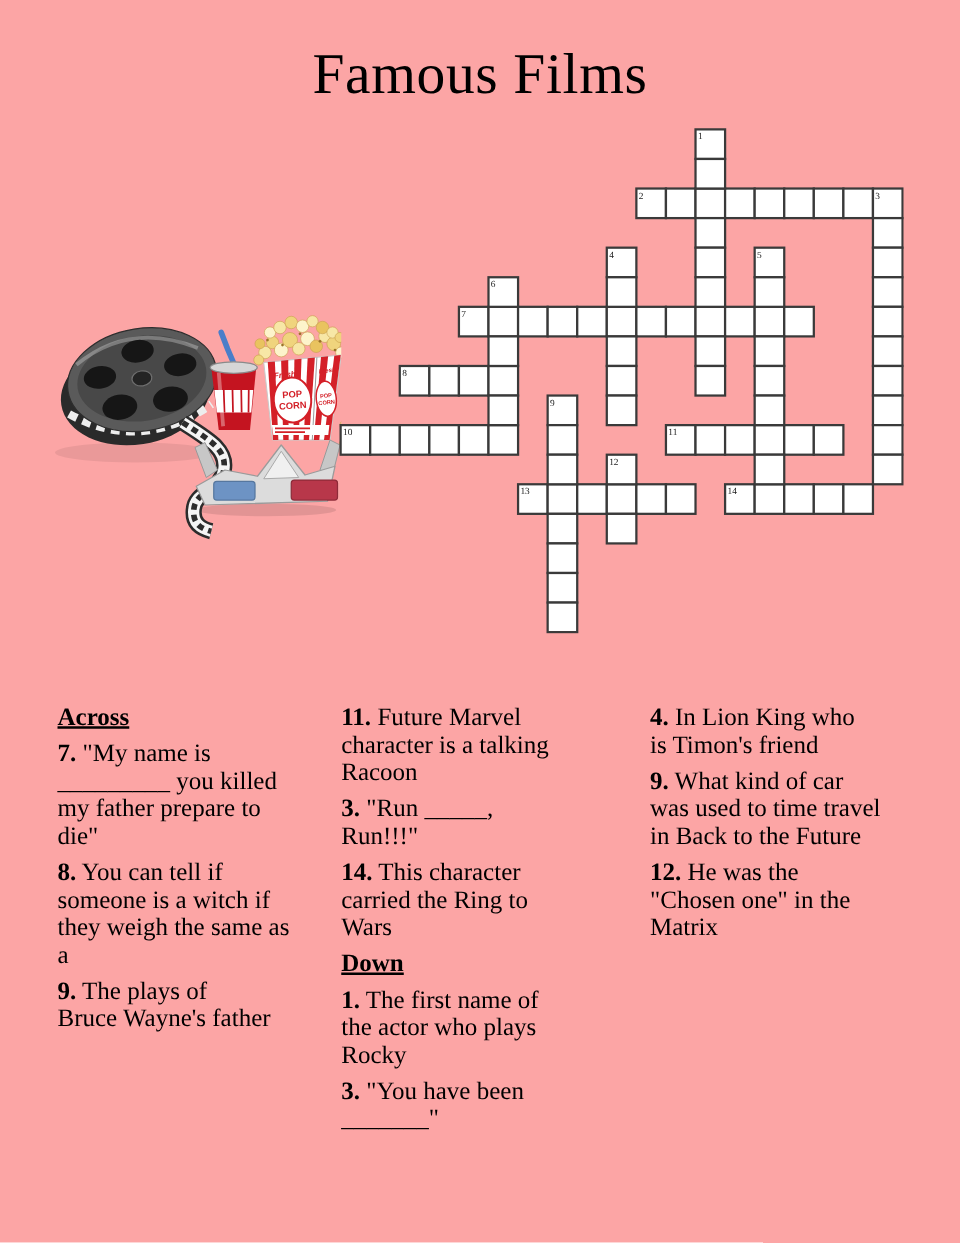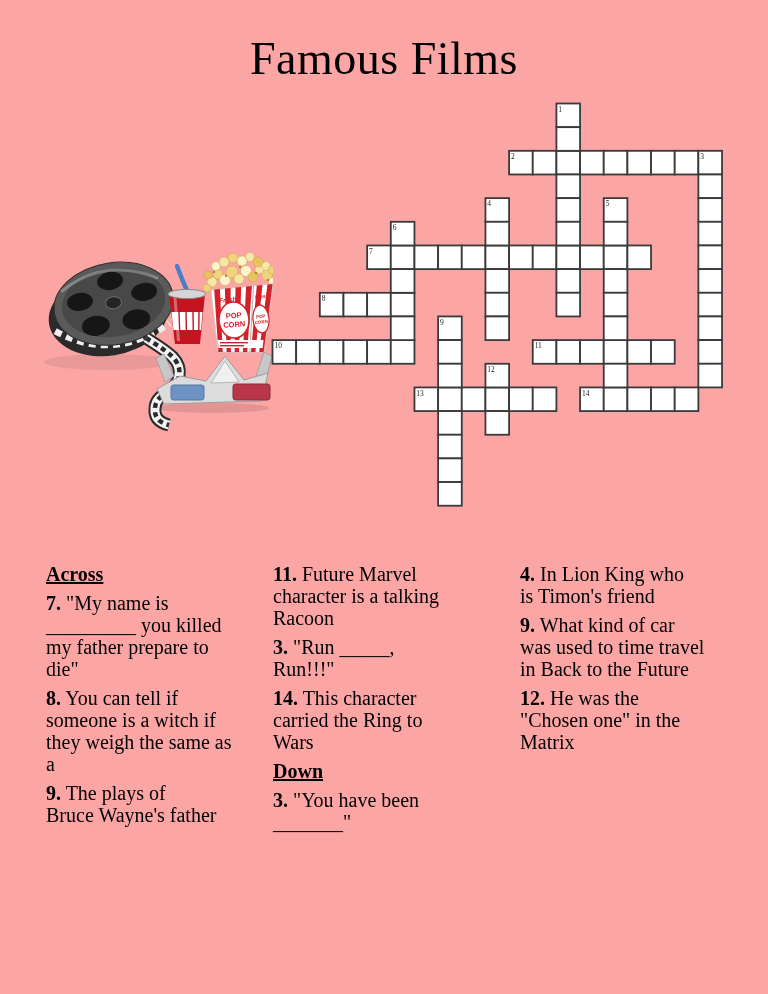--- a/index.html
+++ b/index.html
@@ -252,20 +252,23 @@
     <div class="clue-col" style="left:273px;width:215px">
         <p class="clue"><b>11.</b><span class="clue-text"> Future Marvel
 character is a talking
 Racoon</span></p>
         <p class="clue"><b>3.</b><span class="clue-text"> "Run _____,
 Run!!!"</span></p>
         <p class="clue"><b>14.</b><span class="clue-text"> This character
 carried the Ring to
 Wars</span></p>
         <p class="clue-heading">Down</p>
+        <p class="clue"><b>1.</b><span class="clue-text"> The first name of
+the actor who plays
+Rocky</span></p>
         <p class="clue"><b>3.</b><span class="clue-text"> "You have been
 _______"</span></p>
       </div>
     <div class="clue-col" style="left:520px;width:235px">
         <p class="clue"><b>4.</b><span class="clue-text"> In Lion King who
 is Timon's friend</span></p>
         <p class="clue"><b>9.</b><span class="clue-text"> What kind of car
 was used to time travel
 in Back to the Future</span></p>
         <p class="clue"><b>12.</b><span class="clue-text"> He was the

